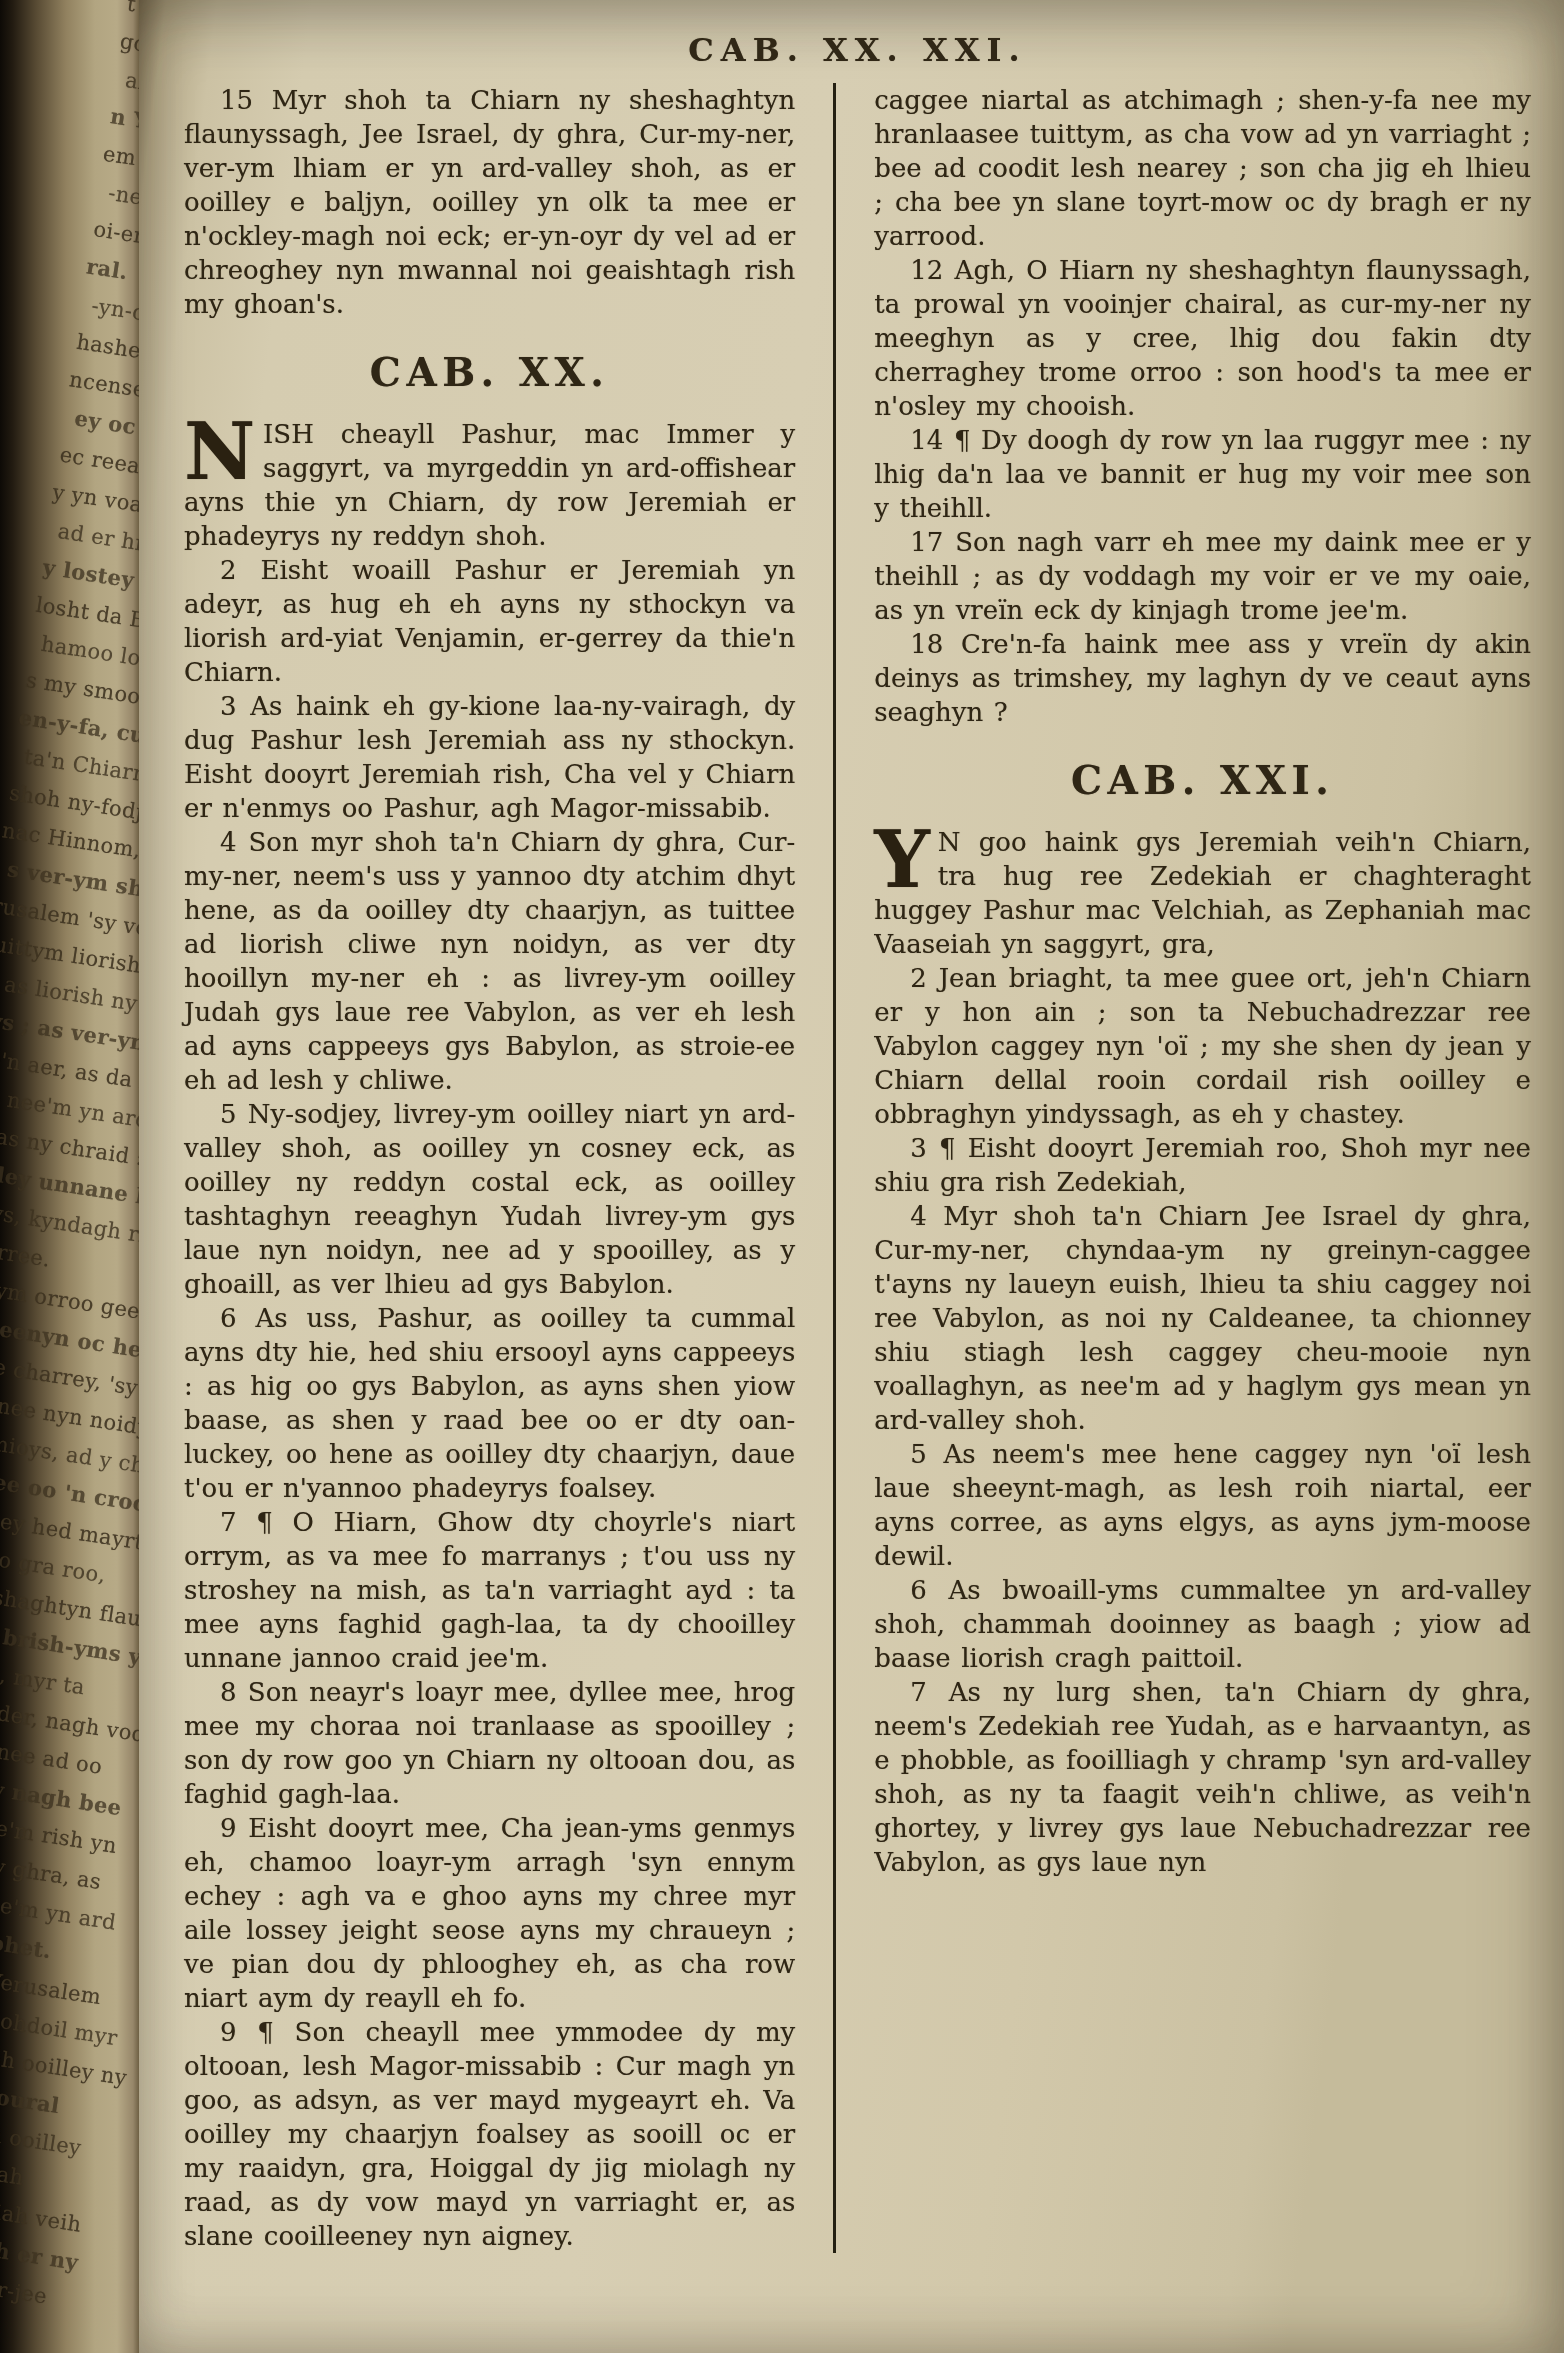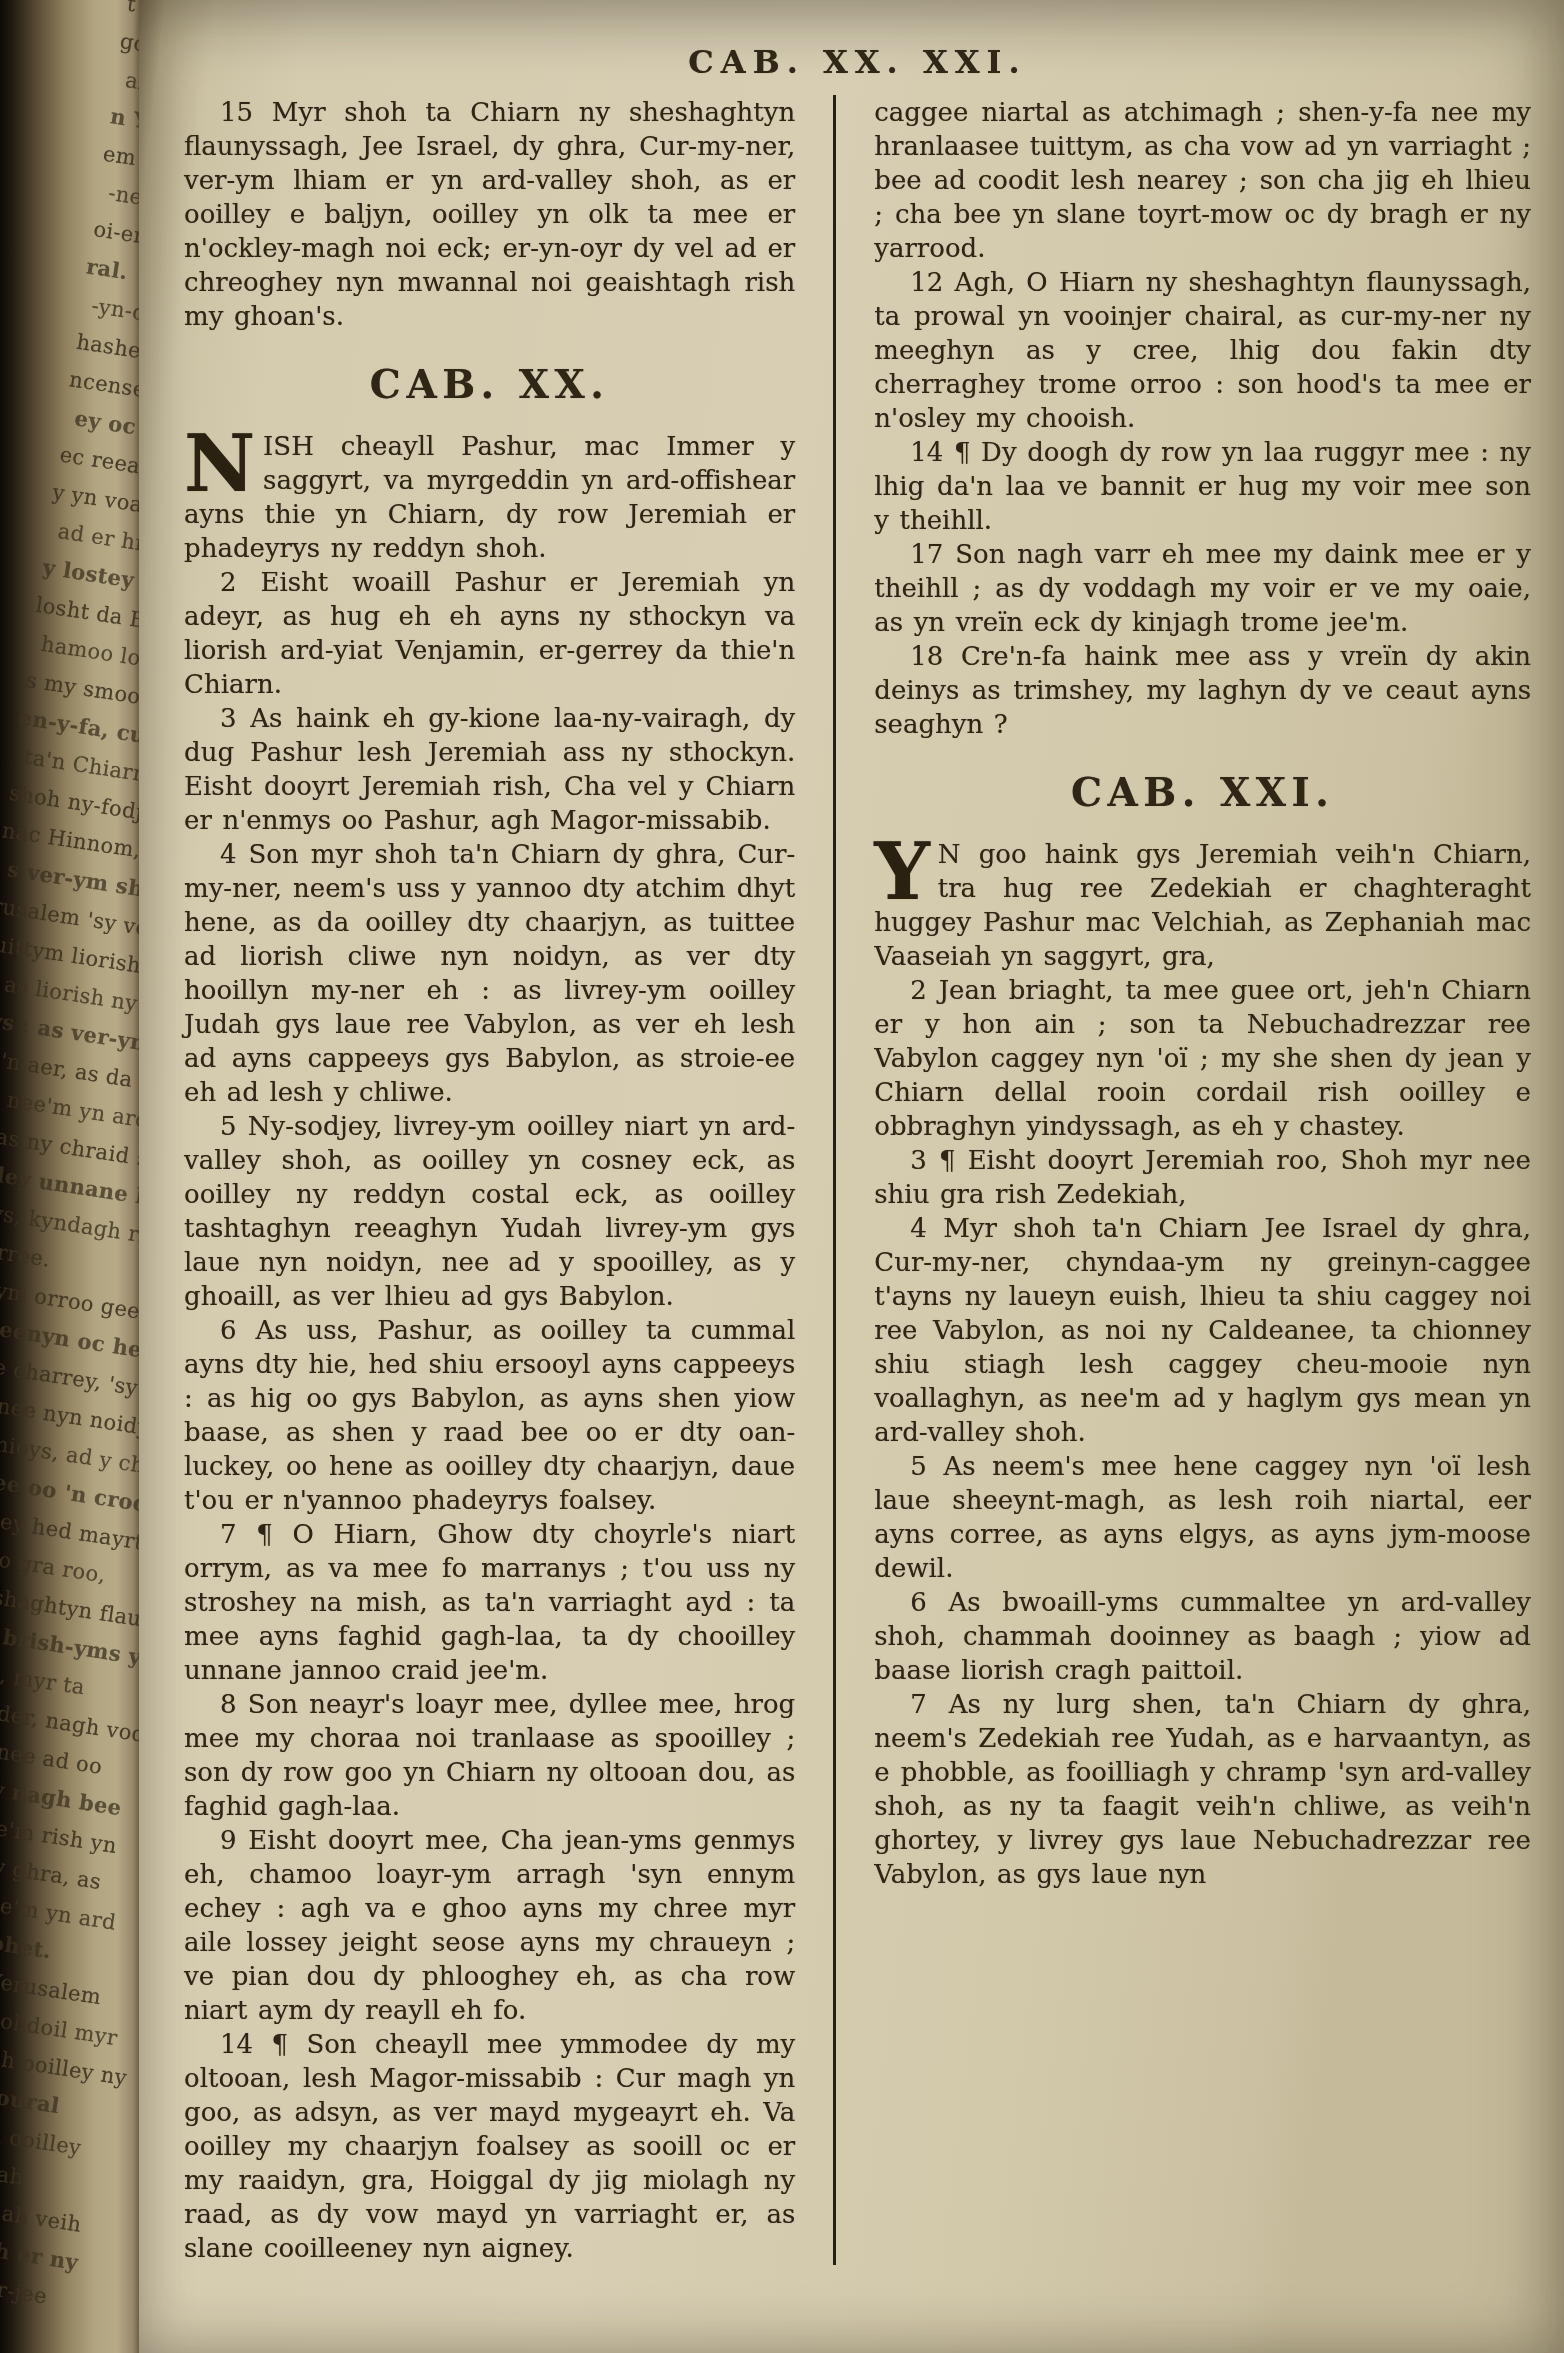--- a/index.html
+++ b/index.html
@@ -36,21 +36,21 @@
   
   .page {
     position: absolute; left: 139px; top: 0; right: 0; bottom: 0;
     background: linear-gradient(97deg,
       #84775b 0px, #b4a888 27px, #ccc2a4 78px, #d5ccb0 172px,
       #d7ceb3 704px, #d2c8aa 1111px, #cbc1a2 1362px, #c5bb9b 1426px);
     box-shadow: inset 0 23.5px 55px rgba(25,18,8,.22),
                 inset 0 -14px 47px rgba(60,45,20,.14),
                 inset -31px 0 70px rgba(60,45,20,.18);
   }
-  .page-inner { padding: 20.3px 34px 0 45px; margin-top: 12px; }
+  .page-inner { padding: 20.3px 34px 0 45px; }
   .page-header {
     text-align: center; font-size: 32px; font-weight: bold;
     letter-spacing: 7px; color: #302716; margin: 11px 0 7.8px 0;
     text-shadow: 0 0 0.8px rgba(48,39,22,.5);
   }
   .columns { display: flex; align-items: stretch; margin-top: 14px; }
   .col { box-sizing: border-box; }
   .col-left  { flex: 0 0 48.2%; padding-right: 38px; }
   .col-right { flex: 1 1 auto; padding-left: 38px; border-left: 3.1px solid #242012; }
   .verse {
@@ -153,21 +153,21 @@
             <div class="chapter-heading">CAB. XX.</div>
             <p class="verse dropcap-verse"><span class="dropcap">N</span>ISH cheayll Pashur, mac Immer y saggyrt, va myrgeddin yn ard-offishear ayns thie yn Chiarn, dy row Jeremiah er phadeyrys ny reddyn shoh.</p>
             <p class="verse">2 Eisht woaill Pashur er Jeremiah yn adeyr, as hug eh eh ayns ny sthockyn va liorish ard-yiat Venjamin, er-gerrey da thie'n Chiarn.</p>
             <p class="verse">3 As haink eh gy-kione laa-ny-vairagh, dy dug Pashur lesh Jeremiah ass ny sthockyn. Eisht dooyrt Jeremiah rish, Cha vel y Chiarn er n'enmys oo Pashur, agh Magor-missabib.</p>
             <p class="verse">4 Son myr shoh ta'n Chiarn dy ghra, Cur-my-ner, neem's uss y yannoo dty atchim dhyt hene, as da ooilley dty chaarjyn, as tuittee ad liorish cliwe nyn noidyn, as ver dty hooillyn my-ner eh : as livrey-ym ooilley Judah gys laue ree Vabylon, as ver eh lesh ad ayns cappeeys gys Babylon, as stroie-ee eh ad lesh y chliwe.</p>
             <p class="verse">5 Ny-sodjey, livrey-ym ooilley niart yn ard-valley shoh, as ooilley yn cosney eck, as ooilley ny reddyn costal eck, as ooilley tashtaghyn reeaghyn Yudah livrey-ym gys laue nyn noidyn, nee ad y spooilley, as y ghoaill, as ver lhieu ad gys Babylon.</p>
             <p class="verse">6 As uss, Pashur, as ooilley ta cummal ayns dty hie, hed shiu ersooyl ayns cappeeys : as hig oo gys Babylon, as ayns shen yiow baase, as shen y raad bee oo er dty oan-luckey, oo hene as ooilley dty chaarjyn, daue t'ou er n'yannoo phadeyrys foalsey.</p>
             <p class="verse">7 ¶ O Hiarn, Ghow dty choyrle's niart orrym, as va mee fo marranys ; t'ou uss ny stroshey na mish, as ta'n varriaght ayd : ta mee ayns faghid gagh-laa, ta dy chooilley unnane jannoo craid jee'm.</p>
             <p class="verse">8 Son neayr's loayr mee, dyllee mee, hrog mee my choraa noi tranlaase as spooilley ; son dy row goo yn Chiarn ny oltooan dou, as faghid gagh-laa.</p>
             <p class="verse">9 Eisht dooyrt mee, Cha jean-yms genmys eh, chamoo loayr-ym arragh 'syn ennym echey : agh va e ghoo ayns my chree myr aile lossey jeight seose ayns my chraueyn ; ve pian dou dy phlooghey eh, as cha row niart aym dy reayll eh fo.</p>
-            <p class="verse">14 ¶ Son cheayll mee ymmodee dy my oltooan, lesh Magor-missabib : Cur magh yn goo, as adsyn, as ver mayd mygeayrt eh. Va ooilley my chaarjyn foalsey as sooill oc er my raaidyn, gra, Hoiggal dy jig miolagh ny raad, as dy vow mayd yn varriaght er, as slane cooilleeney nyn aigney.</p>
+            <p class="verse">9 ¶ Son cheayll mee ymmodee dy my oltooan, lesh Magor-missabib : Cur magh yn goo, as adsyn, as ver mayd mygeayrt eh. Va ooilley my chaarjyn foalsey as sooill oc er my raaidyn, gra, Hoiggal dy jig miolagh ny raad, as dy vow mayd yn varriaght er, as slane cooilleeney nyn aigney.</p>
           </div>
         <div class="col col-right">
             <p class="verse continuation">caggee niartal as atchimagh ; shen-y-fa nee my hranlaasee tuittym, as cha vow ad yn varriaght ; bee ad coodit lesh nearey ; son cha jig eh lhieu ; cha bee yn slane toyrt-mow oc dy bragh er ny yarrood.</p>
             <p class="verse">12 Agh, O Hiarn ny sheshaghtyn flaunyssagh, ta prowal yn vooinjer chairal, as cur-my-ner ny meeghyn as y cree, lhig dou fakin dty cherraghey trome orroo : son hood's ta mee er n'osley my chooish.</p>
             <p class="verse">14 ¶ Dy doogh dy row yn laa ruggyr mee : ny lhig da'n laa ve bannit er hug my voir mee son y theihll.</p>
             <p class="verse">17 Son nagh varr eh mee my daink mee er y theihll ; as dy voddagh my voir er ve my oaie, as yn vreïn eck dy kinjagh trome jee'm.</p>
             <p class="verse">18 Cre'n-fa haink mee ass y vreïn dy akin deinys as trimshey, my laghyn dy ve ceaut ayns seaghyn ?</p>
             <div class="chapter-heading">CAB. XXI.</div>
             <p class="verse dropcap-verse"><span class="dropcap">Y</span>N goo haink gys Jeremiah veih'n Chiarn, tra hug ree Zedekiah er chaghteraght huggey Pashur mac Velchiah, as Zephaniah mac Vaaseiah yn saggyrt, gra,</p>
             <p class="verse">2 Jean briaght, ta mee guee ort, jeh'n Chiarn er y hon ain ; son ta Nebuchadrezzar ree Vabylon caggey nyn 'oï ; my she shen dy jean y Chiarn dellal rooin cordail rish ooilley e obbraghyn yindyssagh, as eh y chastey.</p>

